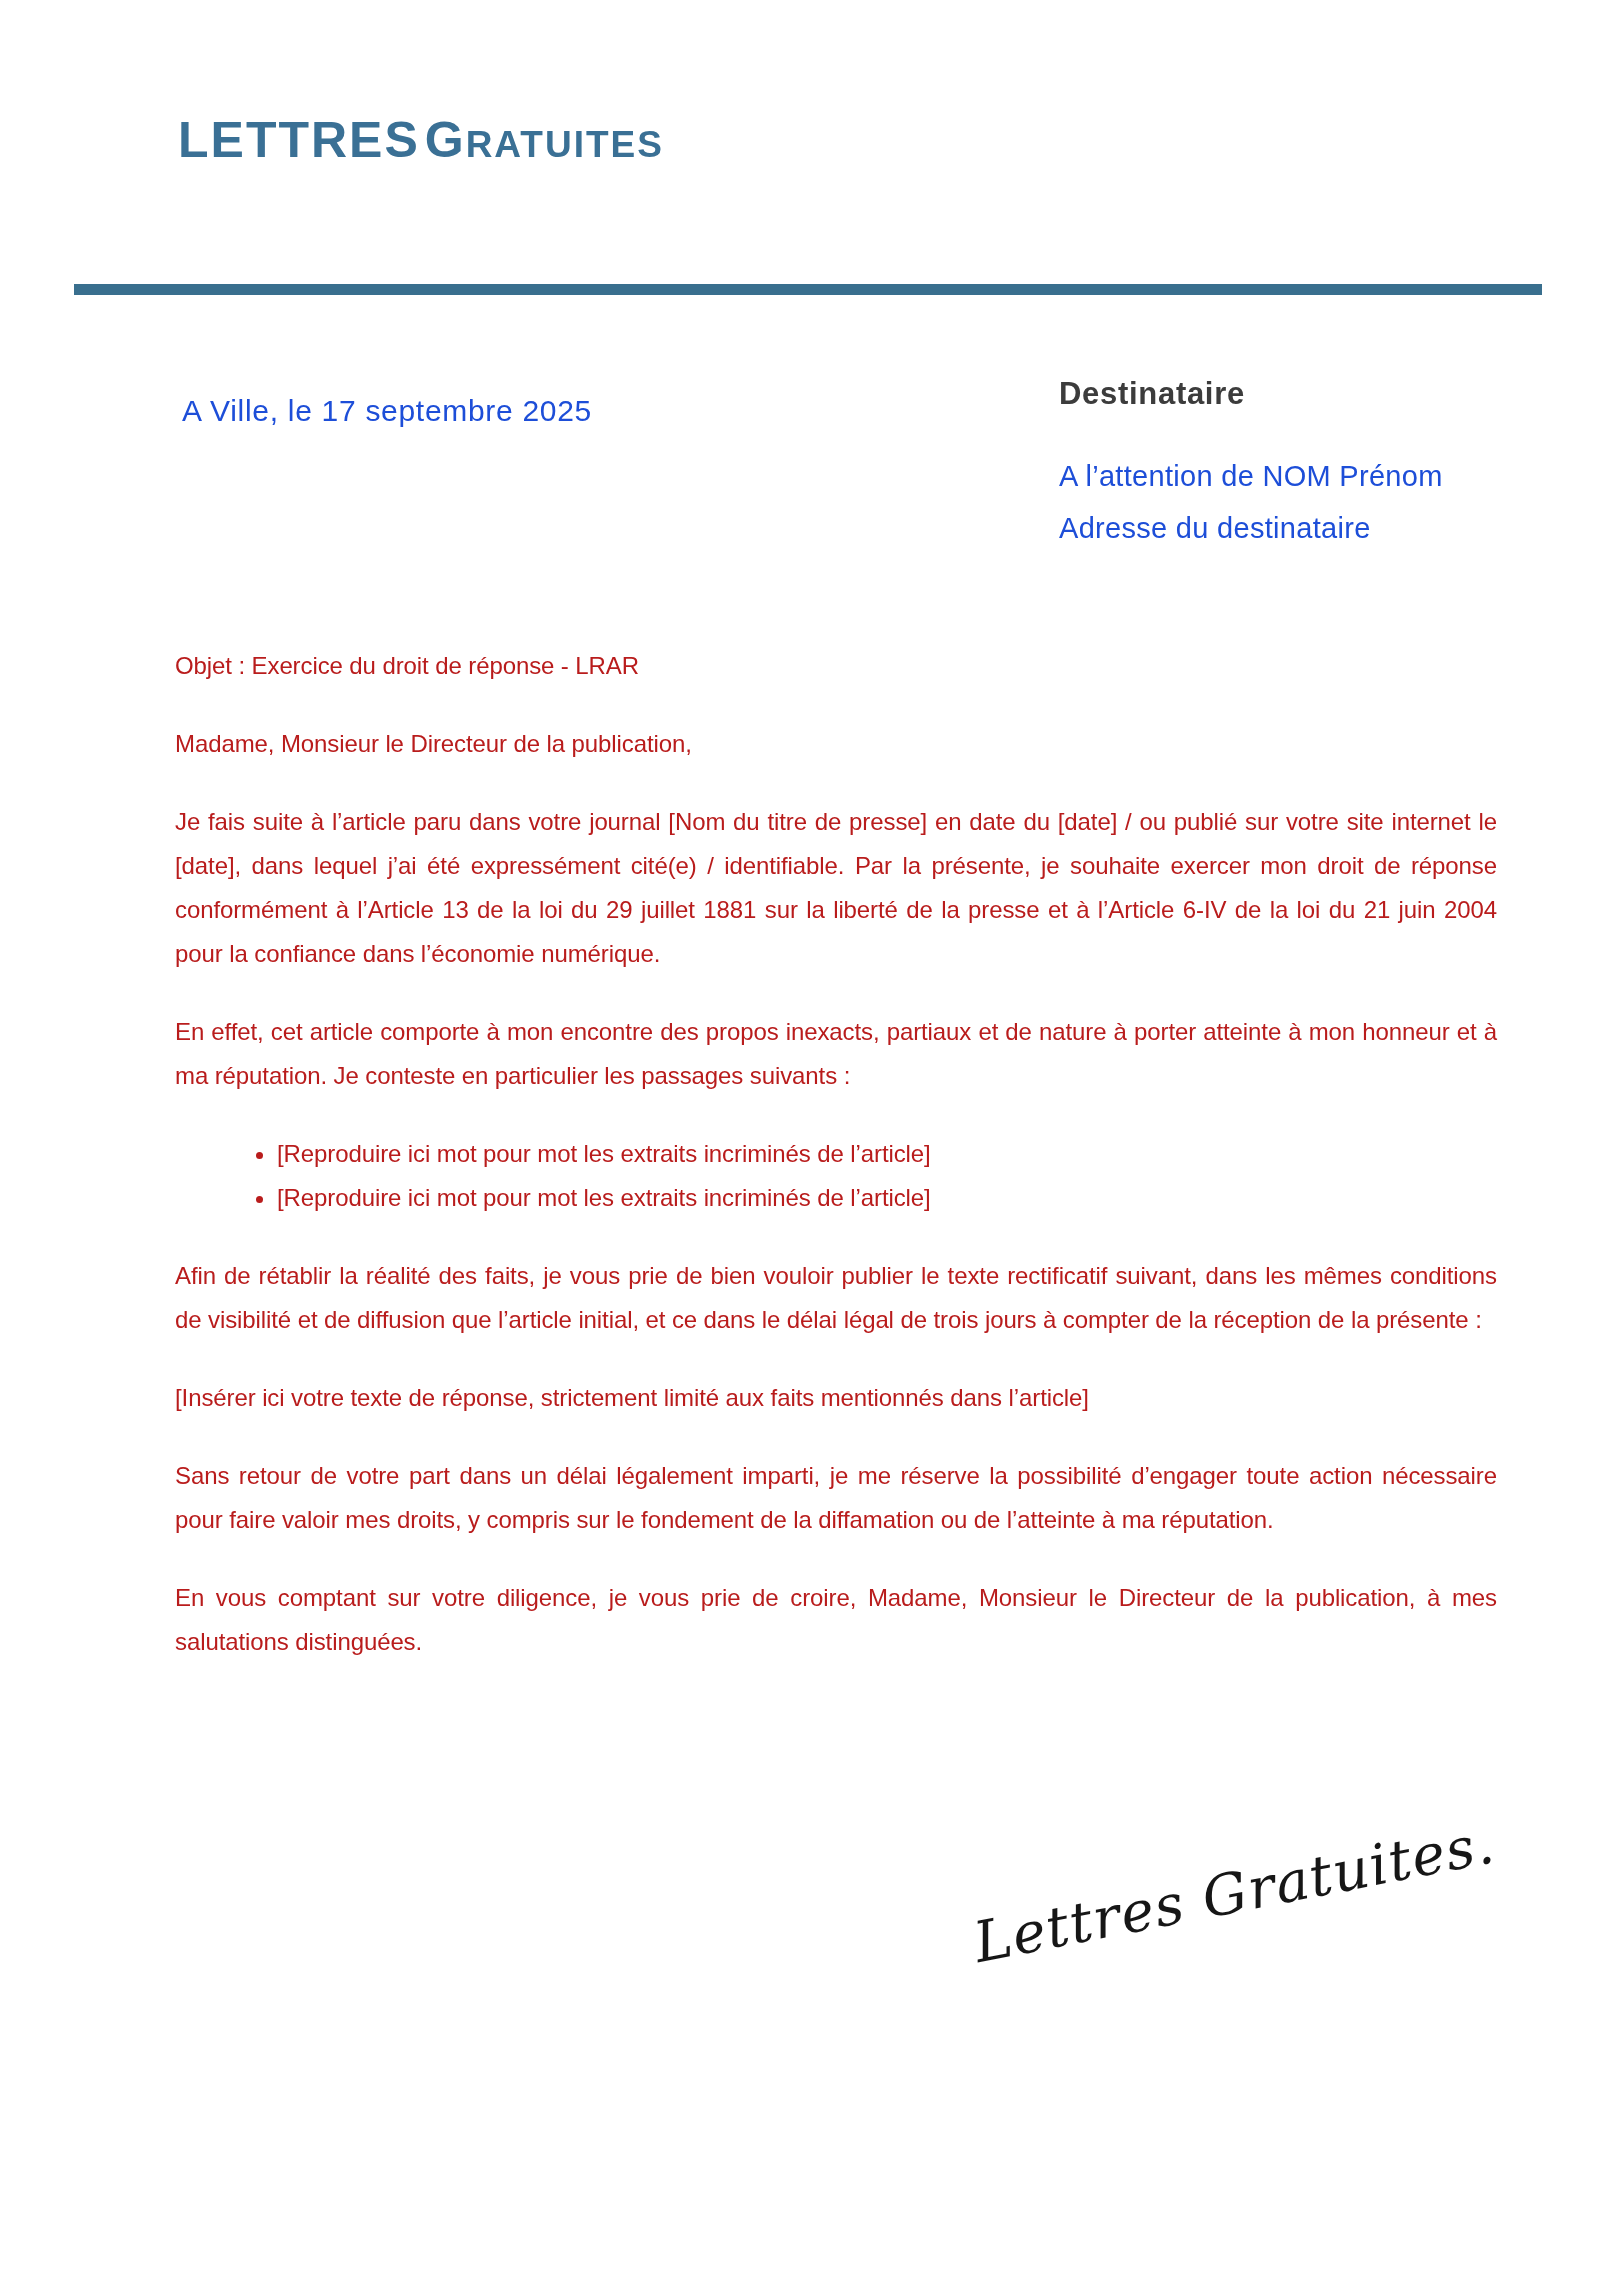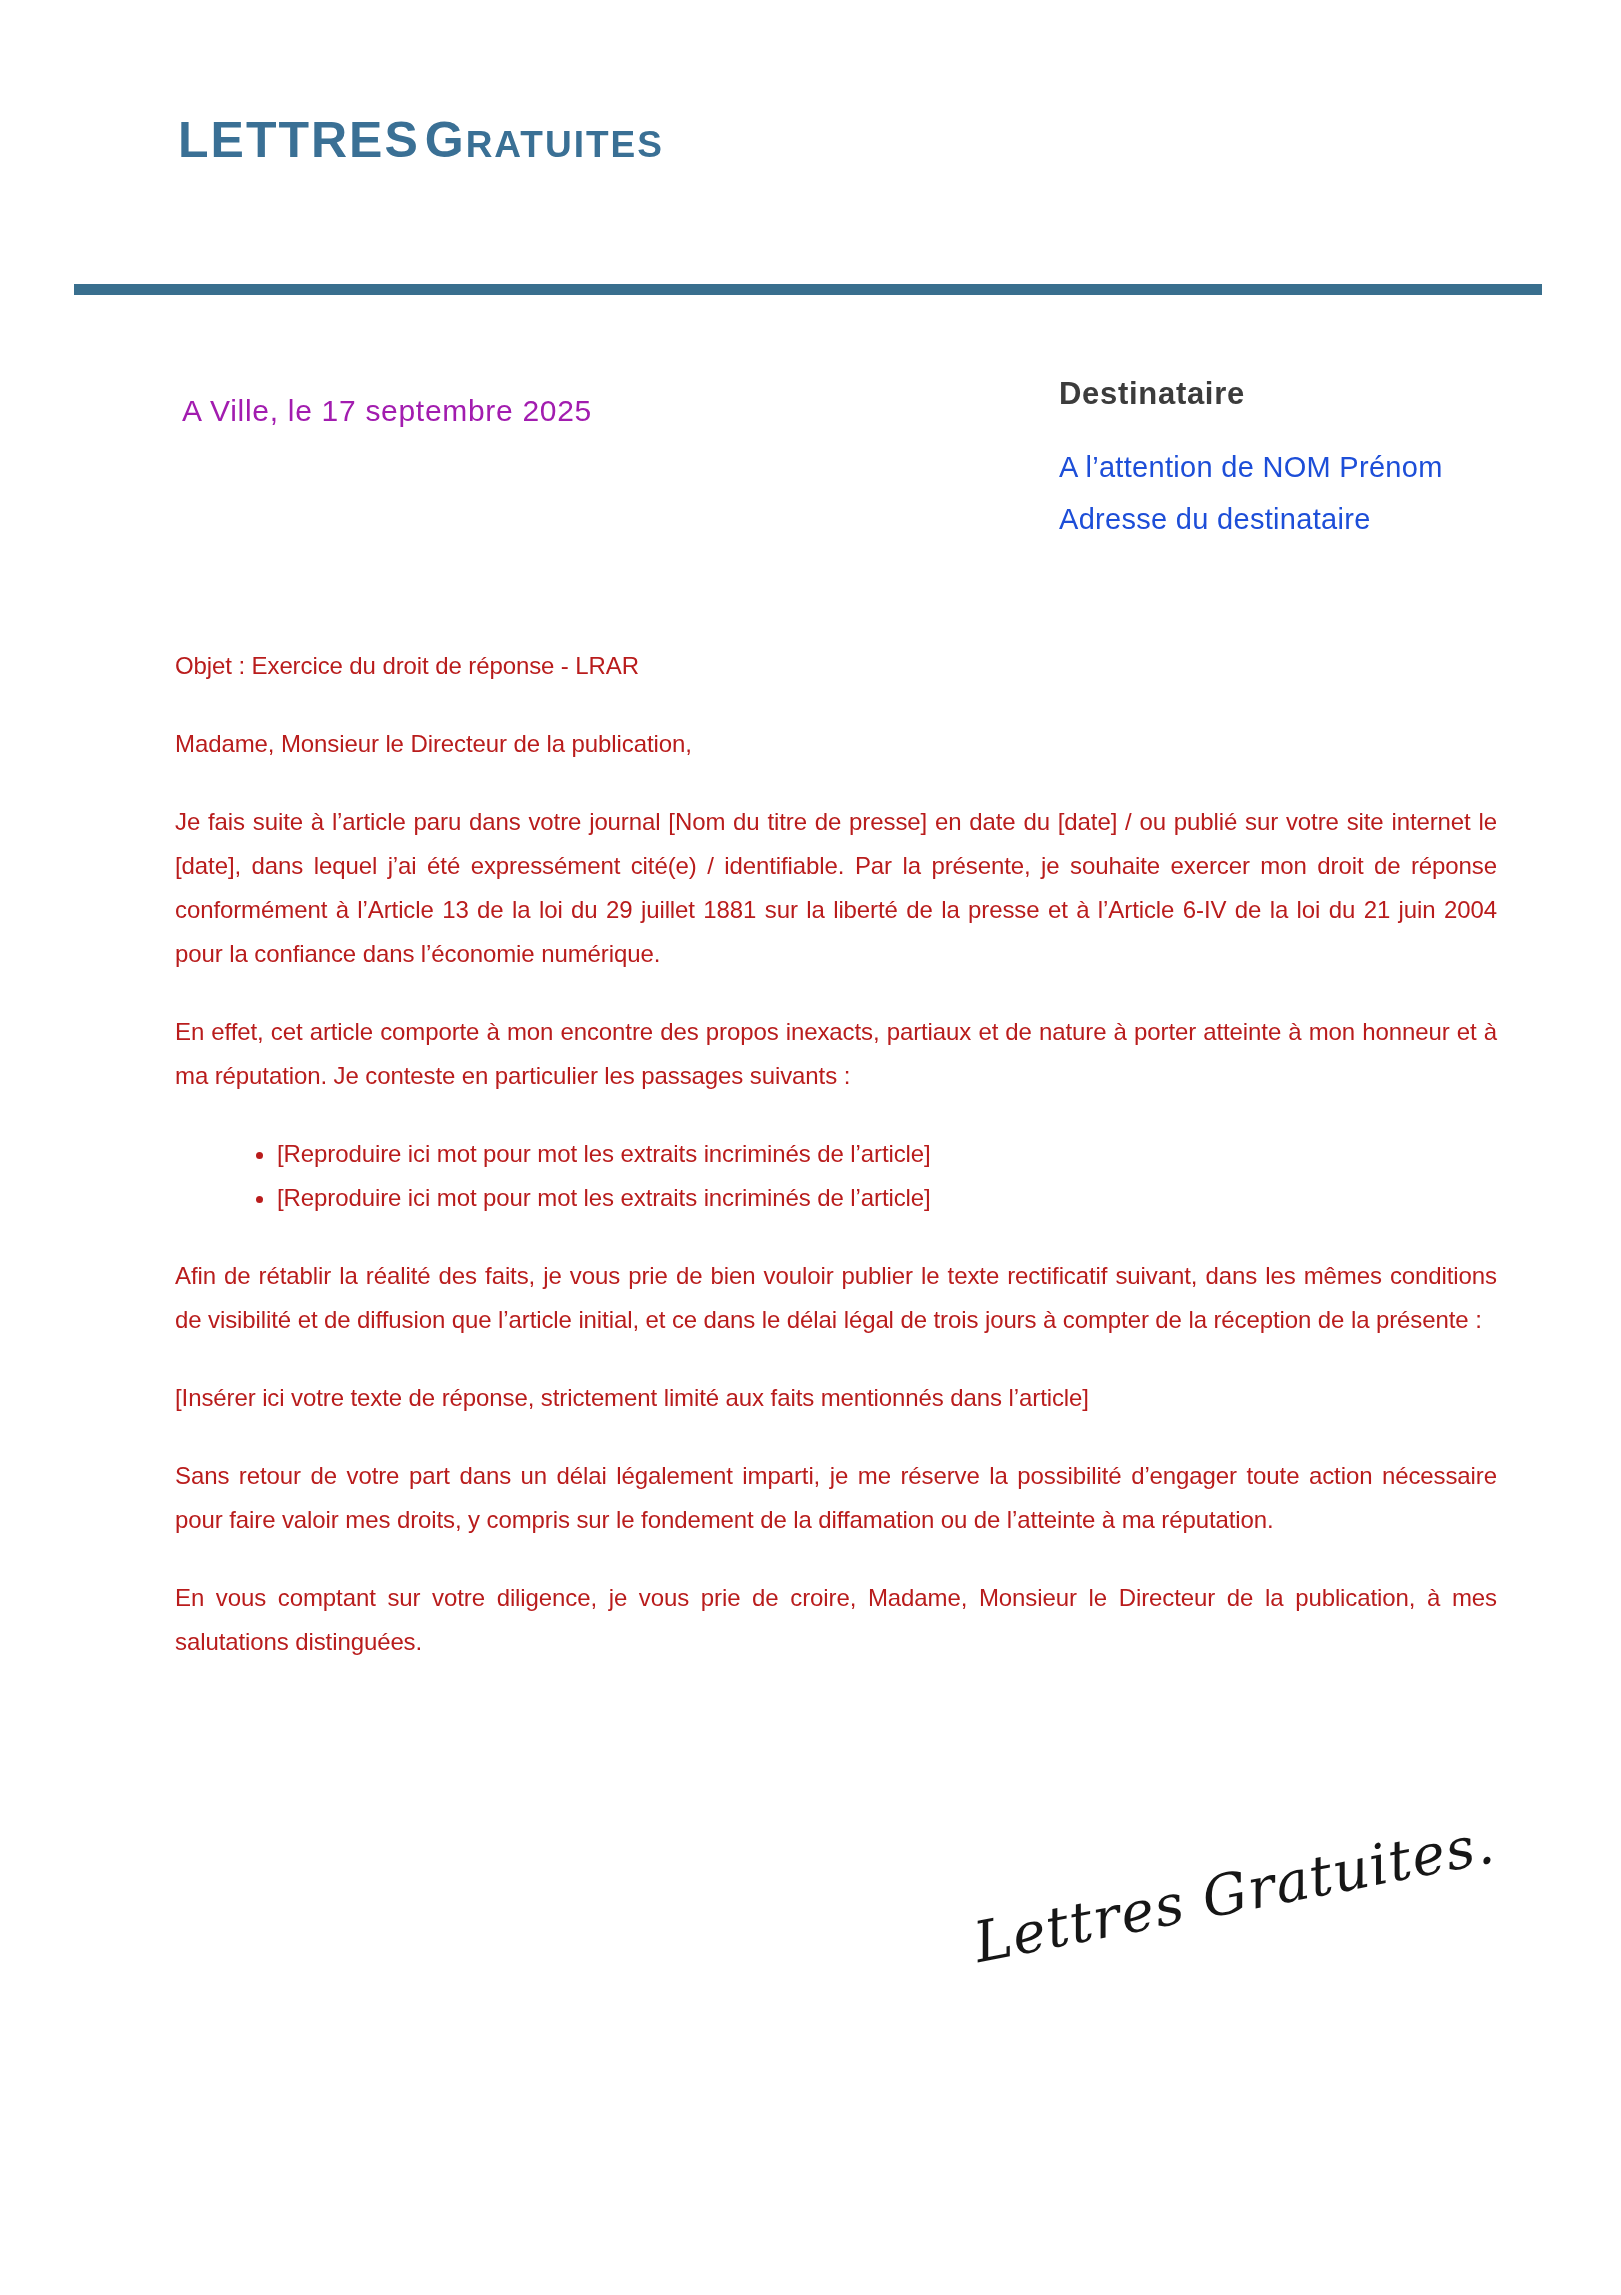--- a/index.html
+++ b/index.html
@@ -24,28 +24,28 @@
     position:absolute;left:1059px;top:112px;
     font-size:29px;line-height:44px;color:#4d4d4d;letter-spacing:1.3px;
   }
   .divider{
     position:absolute;left:74px;top:284px;
     width:1468px;height:11px;background:#396f8e;
   }
   
   .date-line{
     position:absolute;left:182px;top:394px;
-    font-size:30px;color:#a21caf;letter-spacing:0.7px;
+    font-size:30px;color:#1d4ed8;letter-spacing:0.7px;
   }
   .recipient{
     position:absolute;left:1059px;top:376px;width:471px;
   }
   .recipient-title{
     font-size:31px;font-weight:bold;color:#3c3c3c;letter-spacing:0.7px;
-    margin:0 0 29px 0;
+    margin:0 0 38px 0;
   }
   .recipient-line{
     font-size:29px;color:#1d4ed8;line-height:52px;letter-spacing:0.3px;
   }
   
   .letter-body{
     position:absolute;left:175px;top:644px;width:1322px;
     font-size:24px;line-height:44px;letter-spacing:-0.1px;color:#b91c1c;
   }
   .letter-body p{margin:0 0 34px 0;}

